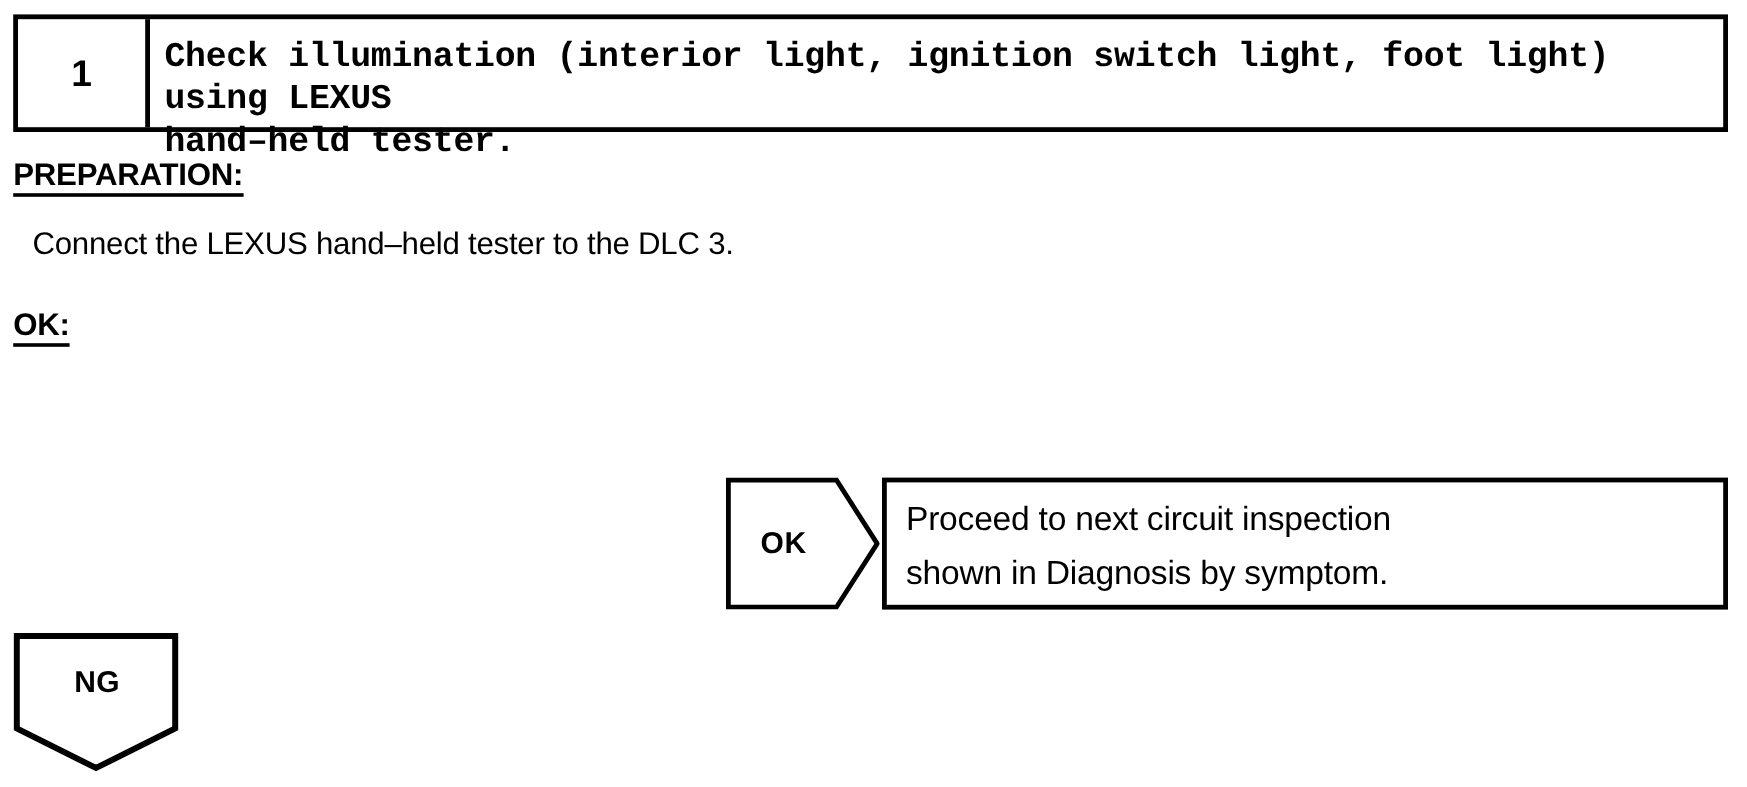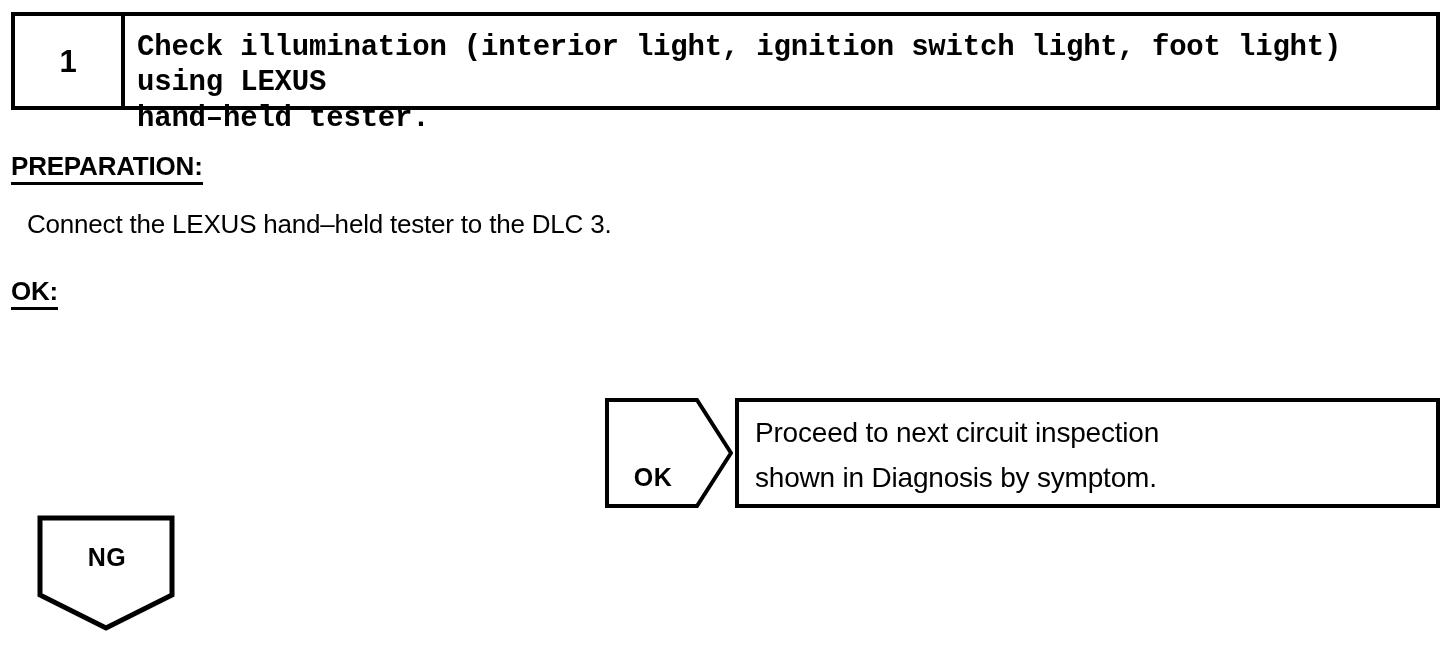--- a/index.html
+++ b/index.html
@@ -63,21 +63,21 @@
     line-height: 1.22;
     letter-spacing: -0.2px;
     white-space: pre-line;
     font-family: Liberation Mono, monospace;
   }
 
   
   .prose {
     position: absolute;
     left: 11px;
-    top: 153px;
+    top: 132px;
     width: 900px;
   }
   .prose-heading {
     font-size: 26px;
     font-weight: bold;
     line-height: 1.06;
     letter-spacing: -0.2px;
     display: inline-block;
     border-bottom: 3px solid #000;
     padding-bottom: 1px;
@@ -108,21 +108,20 @@
     top: 0;
     width: 96px;
     height: 110px;
     display: flex;
     align-items: center;
     justify-content: center;
     font-size: 25px;
     font-weight: bold;
     letter-spacing: 0.4px;
     pointer-events: none;
-    margin-top: 24px;
   }
 
   .ok-result-box {
     position: absolute;
     left: 735px;
     top: 398px;
     width: 705px;
     height: 110px;
     border: 4px solid #000;
     box-sizing: border-box;
@@ -134,24 +133,23 @@
     font-weight: normal;
     line-height: 1.62;
     letter-spacing: -0.2px;
     white-space: pre-line;
   }
 
   
   .ng-branch {
     position: absolute;
     left: 11px;
-    top: 515px;
+    top: 527px;
     width: 140px;
     height: 116px;
-    margin-left: 26px;
   }
   .ng-branch svg { display: block; }
   .ng-label {
     position: absolute;
     left: 0;
     top: 0;
     width: 140px;
     height: 84px;
     display: flex;
     align-items: center;

